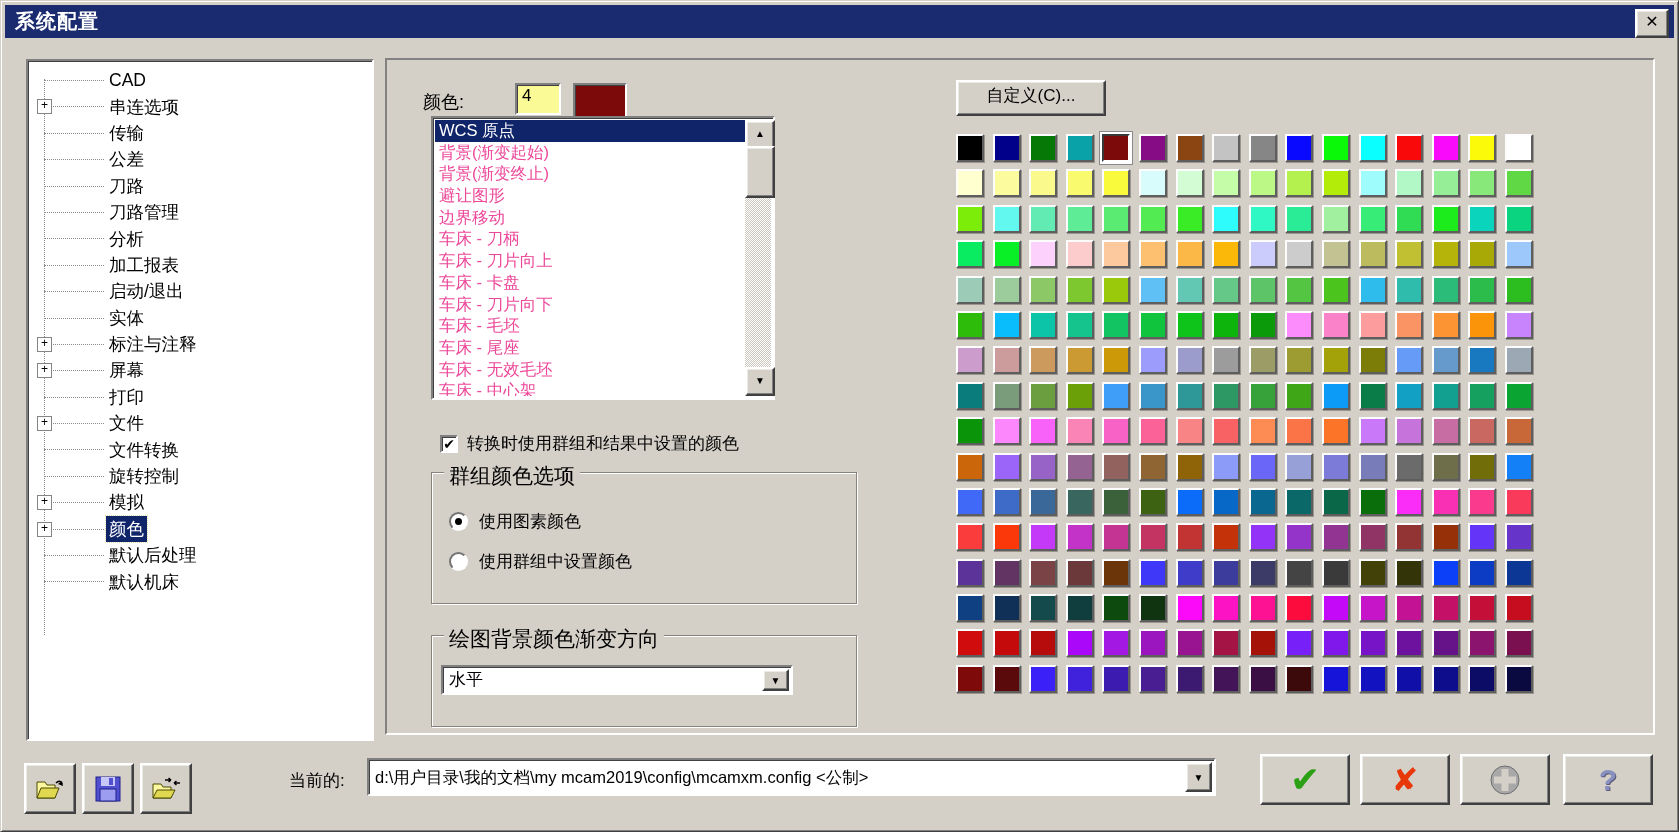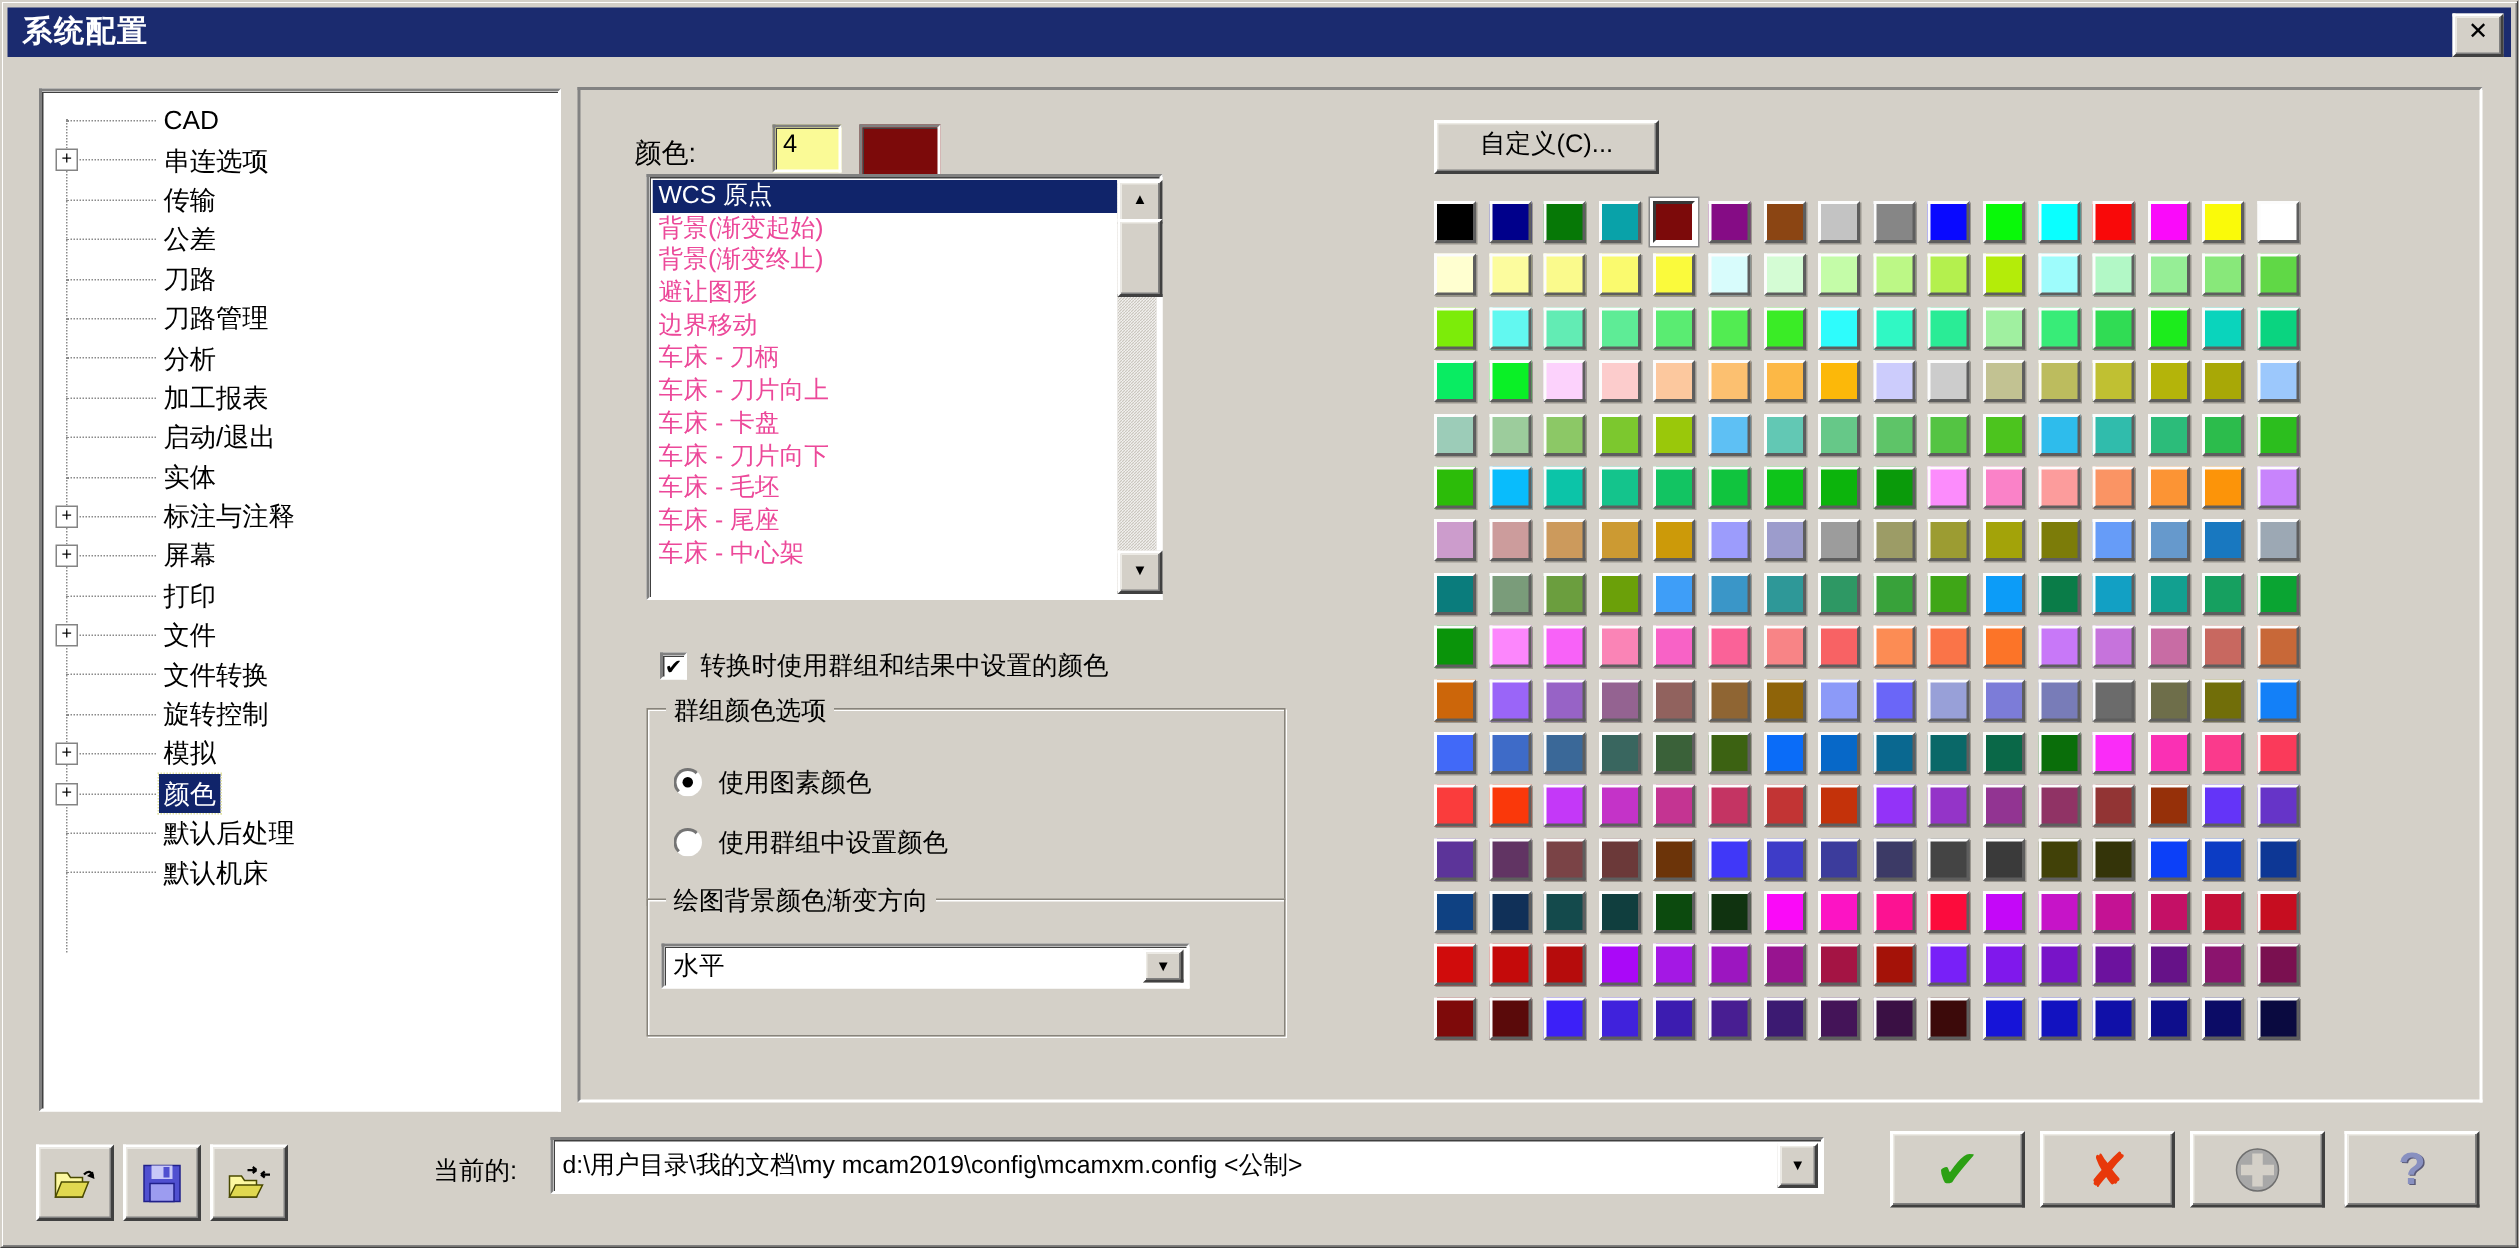--- a/index.html
+++ b/index.html
@@ -51,22 +51,22 @@
   .sb-up{top:0;} .sb-down{bottom:0;}
   .sb-thumb{position:absolute;left:0;top:26px;width:26px;height:48px;}
   
   .check-row{position:absolute;left:53px;top:372px;display:flex;align-items:center;}
   .checkbox{width:18px;height:18px;background:#FFFFFF;box-sizing:border-box;
             font-size:14px;line-height:14px;text-align:center;font-weight:bold;color:#000;}
   .check-label{font-size:17px;margin-left:9px;}
   
   .groupbox{position:absolute;background:#D4D0C8;}
   .gb1{left:44px;top:412px;width:424px;height:130px;}
-  .gb2{left:44px;top:539px;width:424px;height:90px;}
-  .gb-title{position:absolute;top:-11px;left:12px;background:#D4D0C8;padding:0 5px;font-size:17px;}
+  .gb2{left:44px;top:575px;width:424px;height:90px;}
+  .gb-title{position:absolute;top:-11px;left:12px;background:#D4D0C8;padding:0 5px;font-size:21px;}
   .radio-row{position:absolute;left:17px;display:flex;align-items:center;}
   .radio{width:15px;height:15px;border-radius:50%;background:#FFFFFF;
          border:2px solid;border-color:#747474 #FFFFFF #FFFFFF #747474;box-sizing:content-box;position:relative;}
   .radio.on::after{content:"";position:absolute;left:4px;top:4px;width:7px;height:7px;border-radius:50%;background:#000;}
   .radio-label{font-size:17px;margin-left:11px;}
   .combo{position:absolute;background:#FFFFFF;box-sizing:border-box;}
   .combo-text{font-size:17px;line-height:26px;padding-left:6px;white-space:nowrap;overflow:hidden;}
   .combo-btn{position:absolute;right:2px;top:2px;bottom:2px;width:23px;font-size:10px;
              text-align:center;color:#000;display:flex;align-items:center;justify-content:center;}
   .gb2 .combo{left:9px;top:29px;width:352px;height:30px;}
@@ -203,20 +203,21 @@
           <div class="list-row">背景(渐变起始)</div>
           <div class="list-row">背景(渐变终止)</div>
           <div class="list-row">避让图形</div>
           <div class="list-row">边界移动</div>
           <div class="list-row">车床 - 刀柄</div>
           <div class="list-row">车床 - 刀片向上</div>
           <div class="list-row">车床 - 卡盘</div>
           <div class="list-row">车床 - 刀片向下</div>
           <div class="list-row">车床 - 毛坯</div>
           <div class="list-row">车床 - 尾座</div>
+          <div class="list-row">车床 - 无效毛坯</div>
           <div class="list-row">车床 - 中心架</div>
         </div>
       <div class="scrollbar">
         <div class="sb-btn sb-up raised">▲</div>
         <div class="sb-thumb raised"></div>
         <div class="sb-btn sb-down raised">▼</div>
       </div>
     </div>
 
     <div class="check-row">

